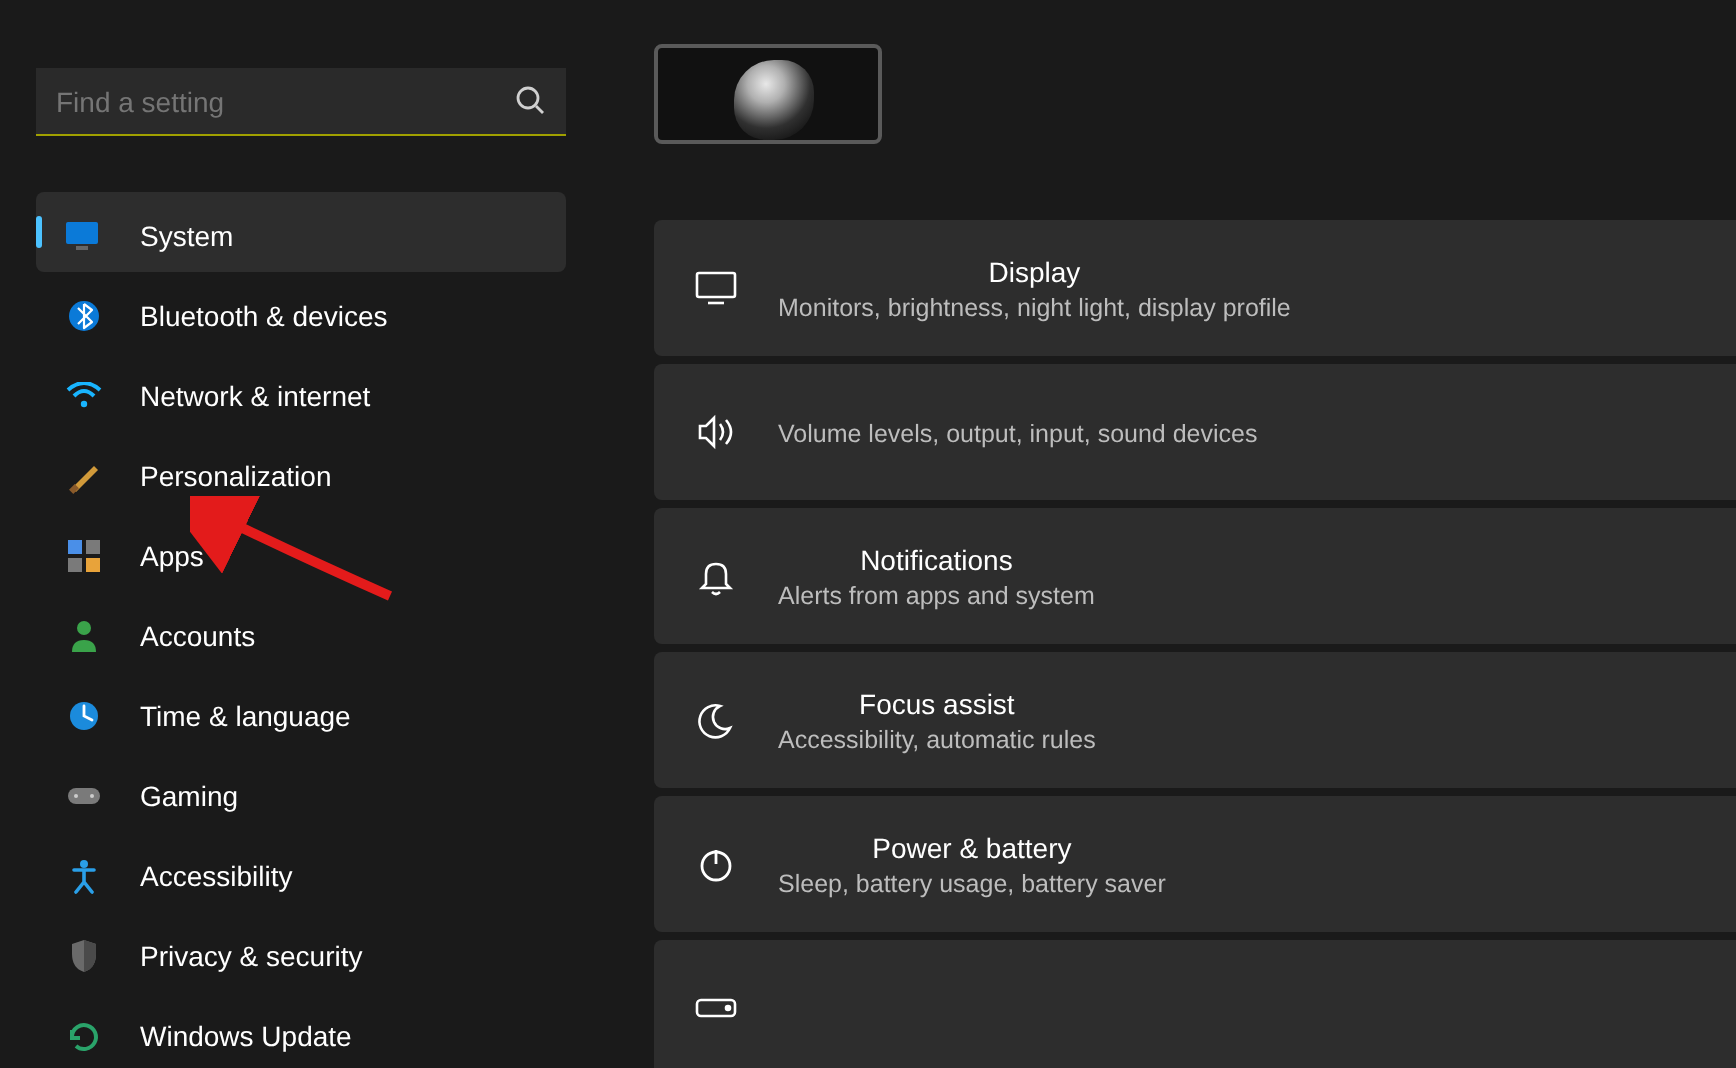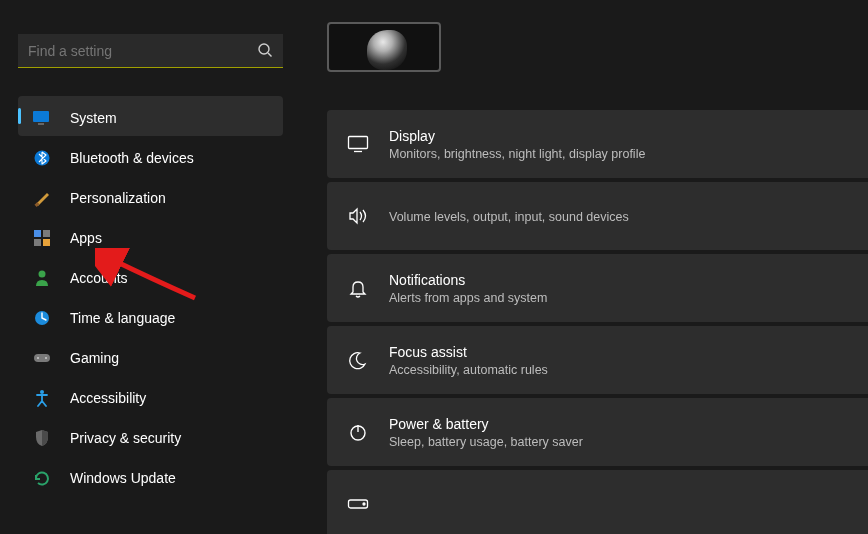--- a/index.html
+++ b/index.html
@@ -90,21 +90,21 @@
     display: flex; align-items: center;
     padding: 0 0 0 20px;
     cursor: pointer;
   }
   .card .c-icon {
     width: 22px; height: 22px;
     display:inline-flex;align-items:center;justify-content:center;
     margin-right: 20px;
     color: #ffffff;
   }
-  .card .c-text { display: flex; flex-direction: column; }
+  .card .c-text { display: flex; flex-direction: column; align-items: center; }
   .card .c-title { font-size: 14px; color: #ffffff; line-height: 1.3; }
   .card .c-sub { font-size: 12.5px; color: #bdbdbd; margin-top: 2px;}
   .arrow {
     position: absolute;
     pointer-events: none;
   }
   svg { display:block; }
 </style>
 </head>
 <body>
@@ -135,20 +135,30 @@
     <li class="nav-item">
       <span class="ni-icon">
         <svg width="16" height="18" viewBox="0 0 16 18">
             <circle cx="8" cy="9" r="7.5" fill="#0b7ad8"></circle>
             <path d="M8 3 L12 6 L5 13 M5 5 L12 12 L8 15 L8 3" stroke="#fff" stroke-width="1.1" fill="none" stroke-linejoin="round"></path>
           </svg>
       </span>
       <span>Bluetooth &amp; devices</span>
     </li>
 
+    <li class="nav-item">
+      <span class="ni-icon">
+        <svg width="18" height="14" viewBox="0 0 18 14">
+            <path d="M1 4 Q9 -3 17 4" stroke="#19b5ff" stroke-width="2" fill="none"></path>
+            <path d="M4 7 Q9 2 14 7" stroke="#19b5ff" stroke-width="2" fill="none"></path>
+            <circle cx="9" cy="11" r="1.6" fill="#19b5ff"></circle>
+          </svg>
+      </span>
+      <span>Network &amp; internet</span>
+    </li>
 
     <li class="nav-item">
       <span class="ni-icon">
         <svg width="18" height="18" viewBox="0 0 18 18">
             <path d="M3 15 L6 12 L14 4 L16 6 L8 14 L5 17 Z" fill="#d19a3a"></path>
             <rect x="2" y="14" width="4" height="3" fill="#8a5a2a" transform="rotate(-45 4 15.5)"></rect>
           </svg>
       </span>
       <span>Personalization</span>
     </li>

